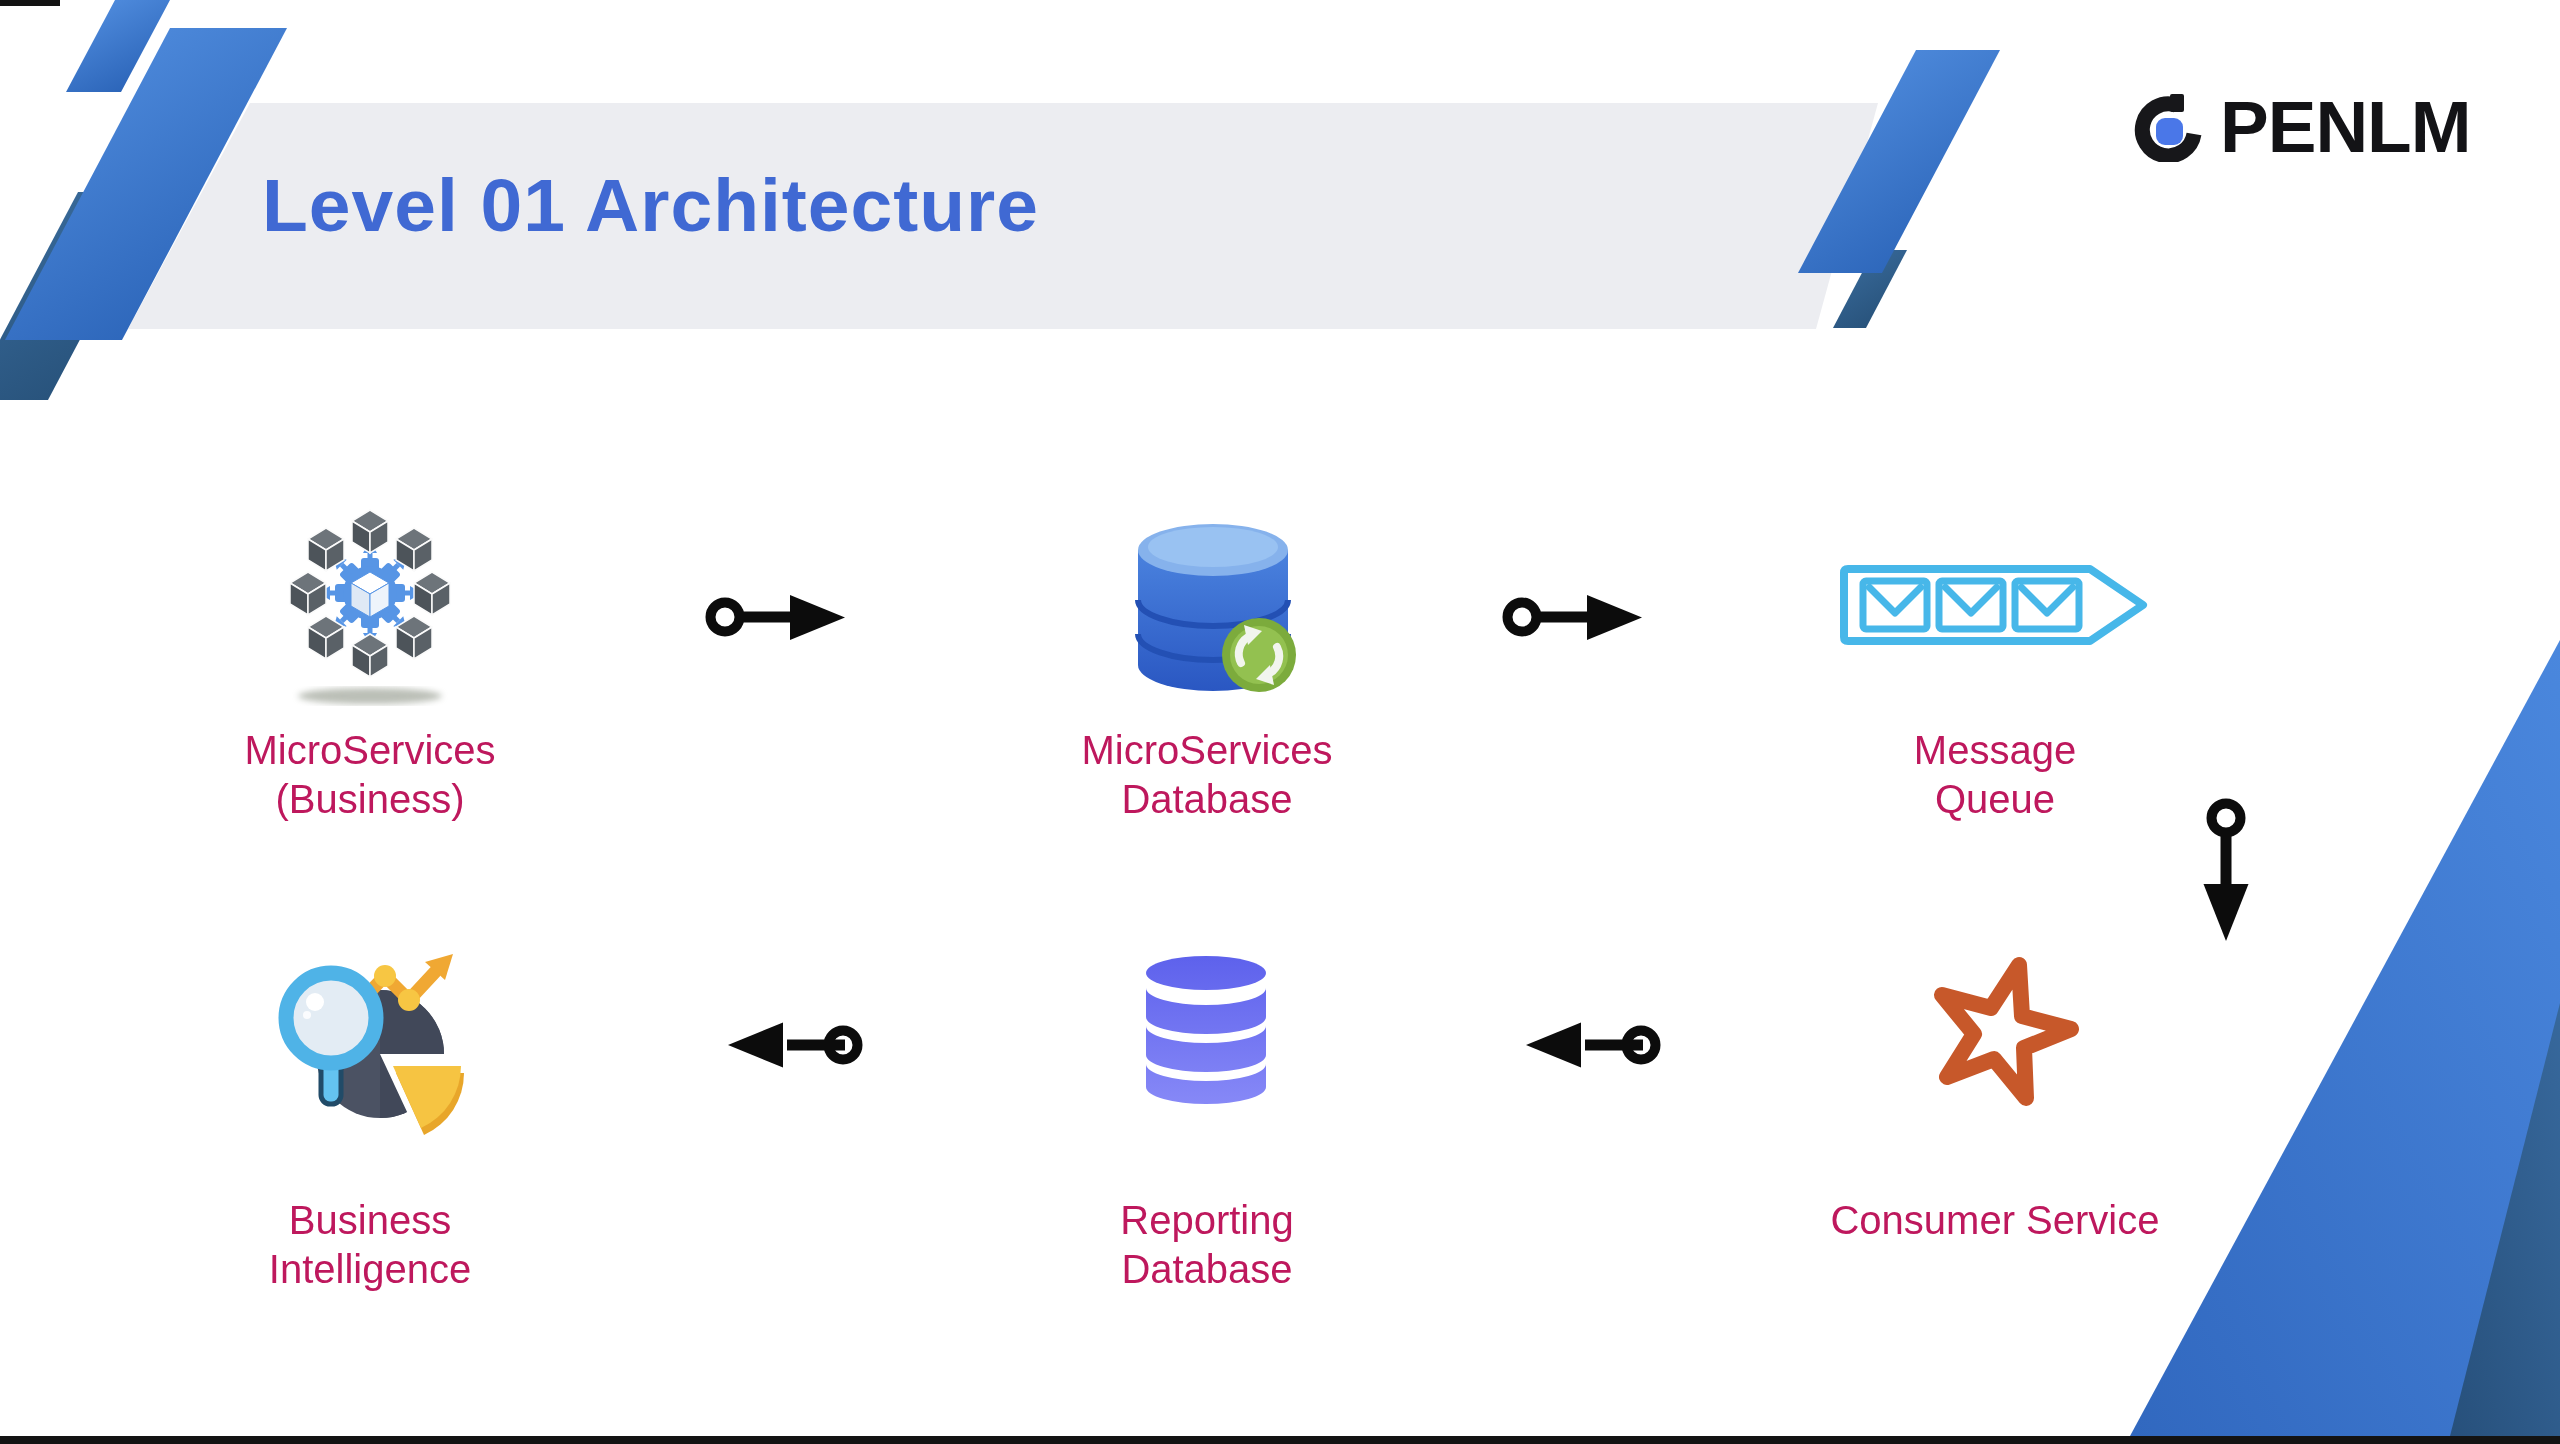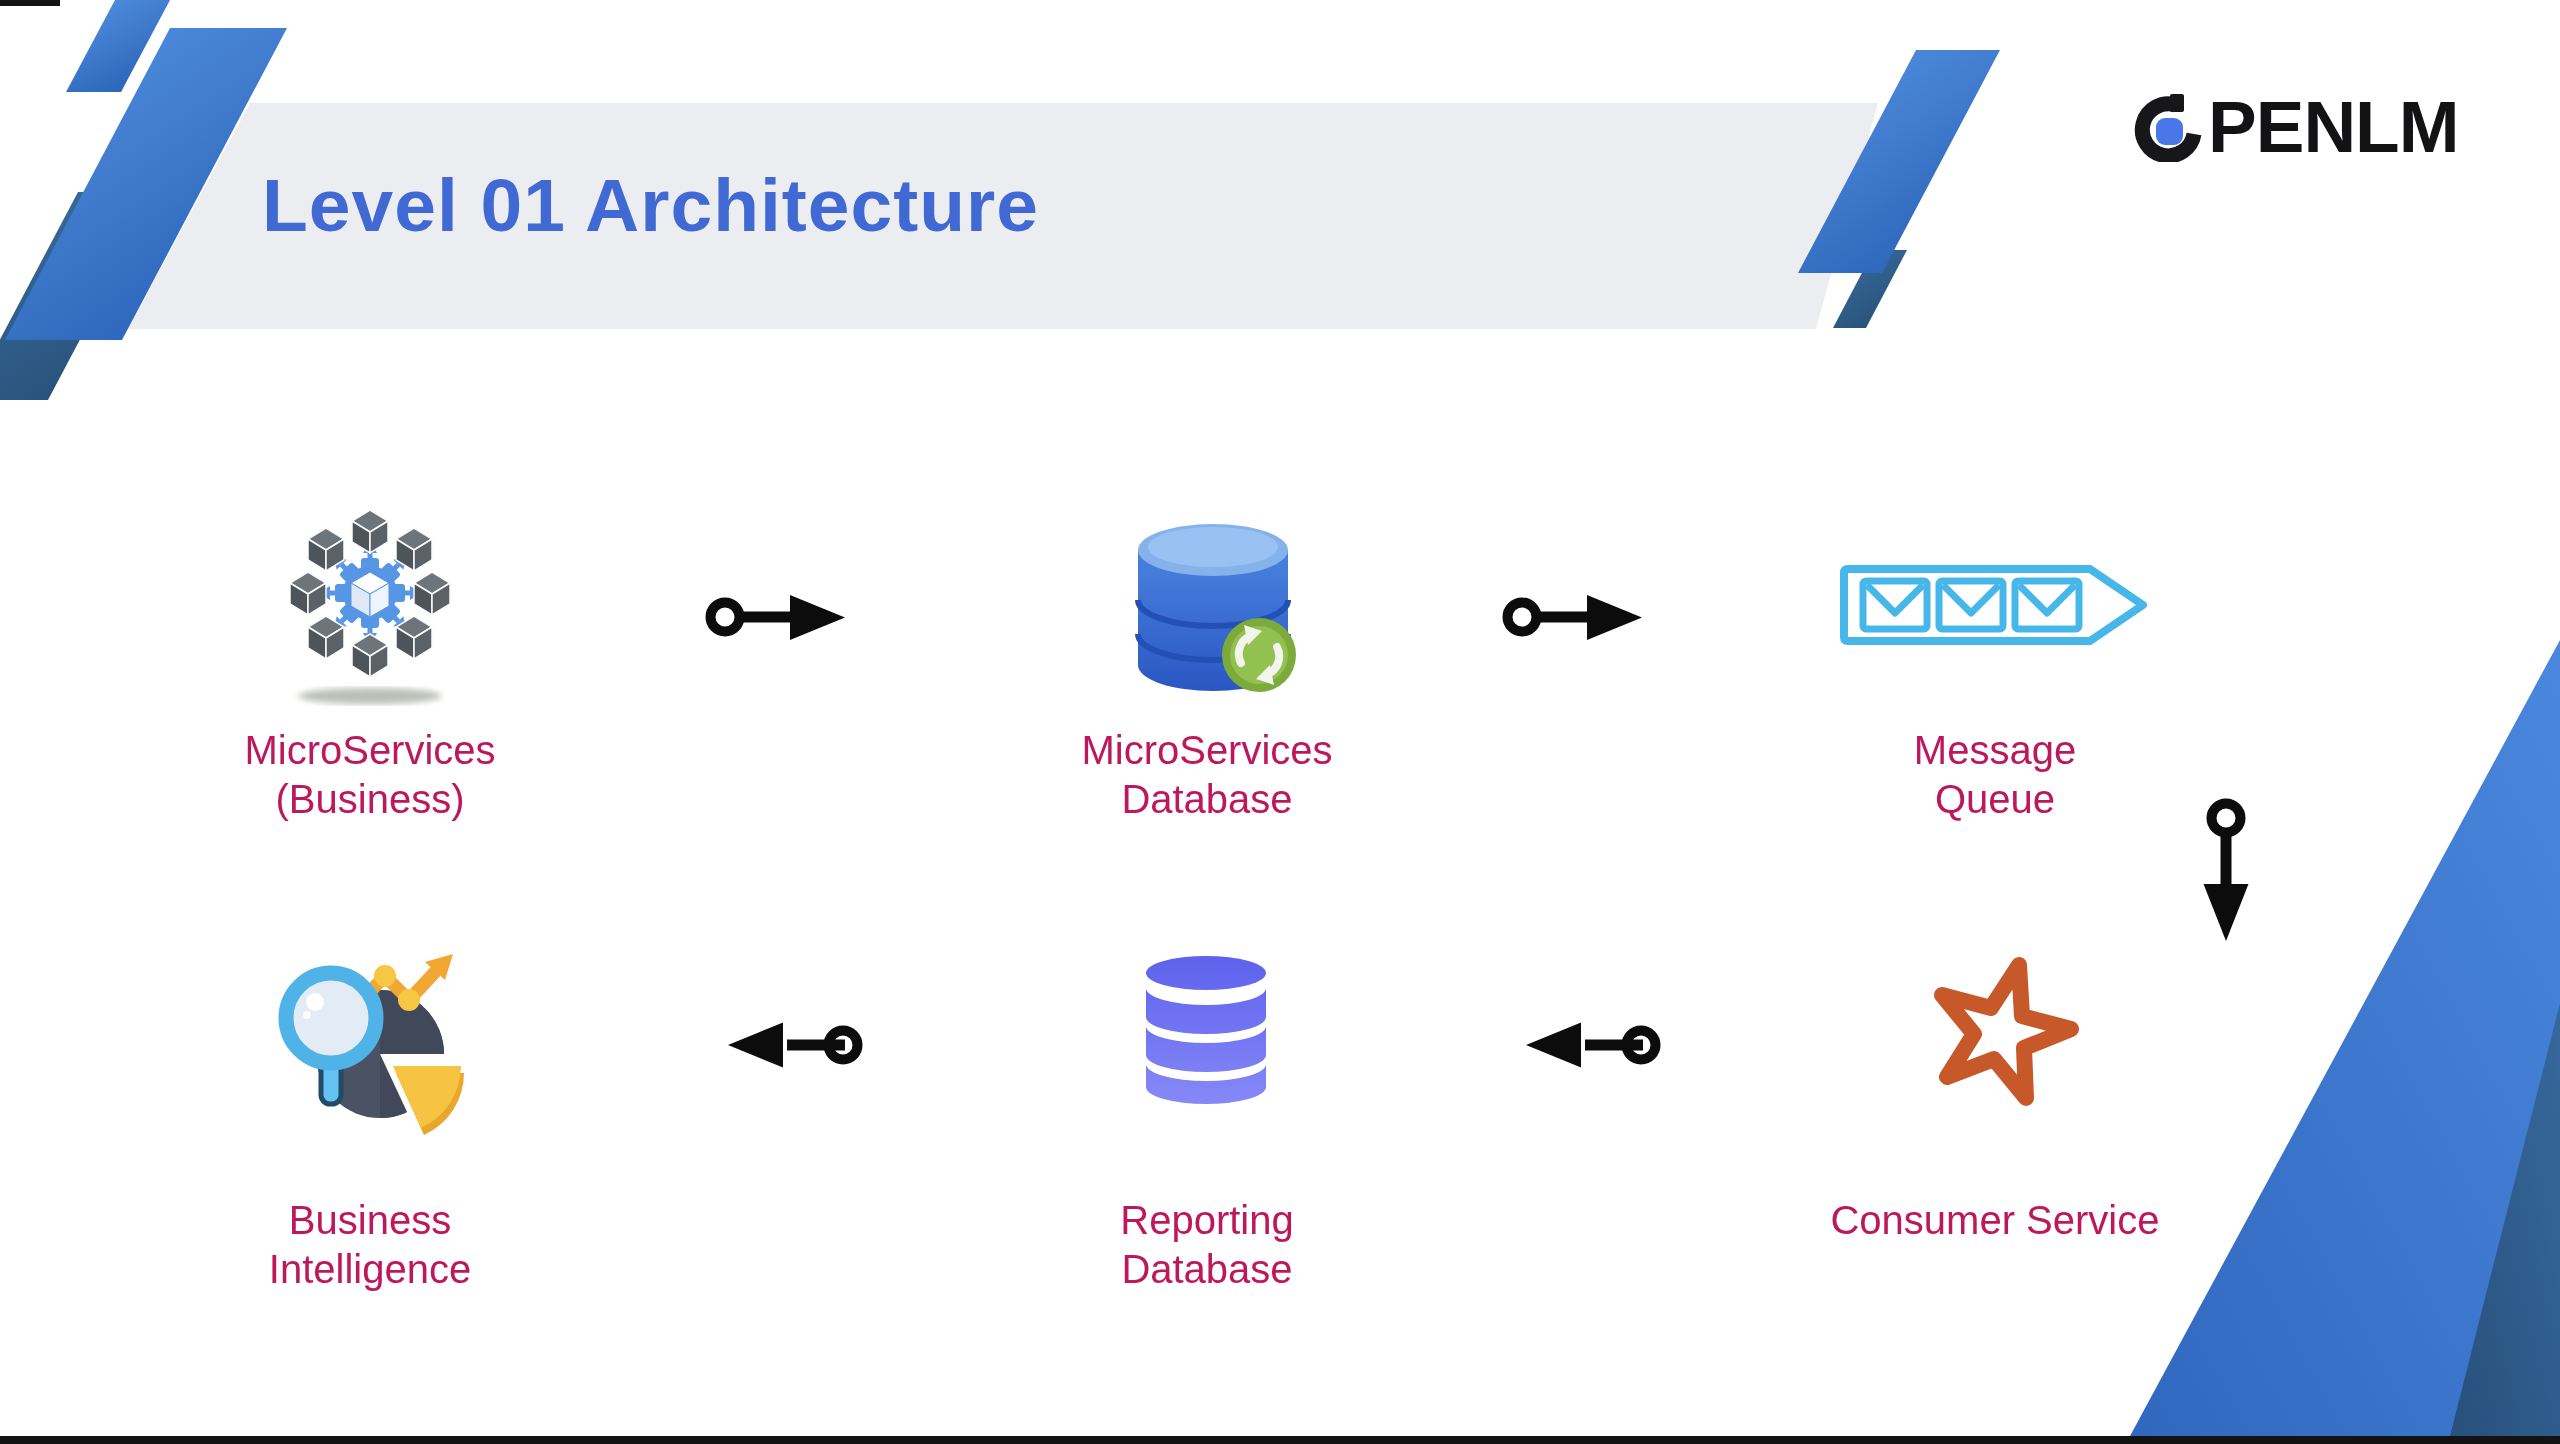--- a/index.html
+++ b/index.html
@@ -12,21 +12,21 @@
   }
   .layer{position:absolute;left:0;top:0;width:2560px;height:1444px;}
   .abs{position:absolute;}
   .banner-title{
     position:absolute;left:262px;top:168px;
     font-size:75px;font-weight:bold;letter-spacing:1px;
     color:#4069d3;line-height:1;
   }
   .logo{
     position:absolute;left:2134px;top:92px;height:70px;
-    display:flex;align-items:center;gap:4px;
+    display:flex;align-items:center;gap:16px;
   }
   .logo-text{
     font-size:73px;font-weight:bold;letter-spacing:-1px;
     color:#131316;line-height:70px;
   }
   .n-label{
     position:absolute;width:340px;text-align:center;
     font-size:40px;line-height:1.22;color:#be185d;
   }
   .n-label span{display:block;}

